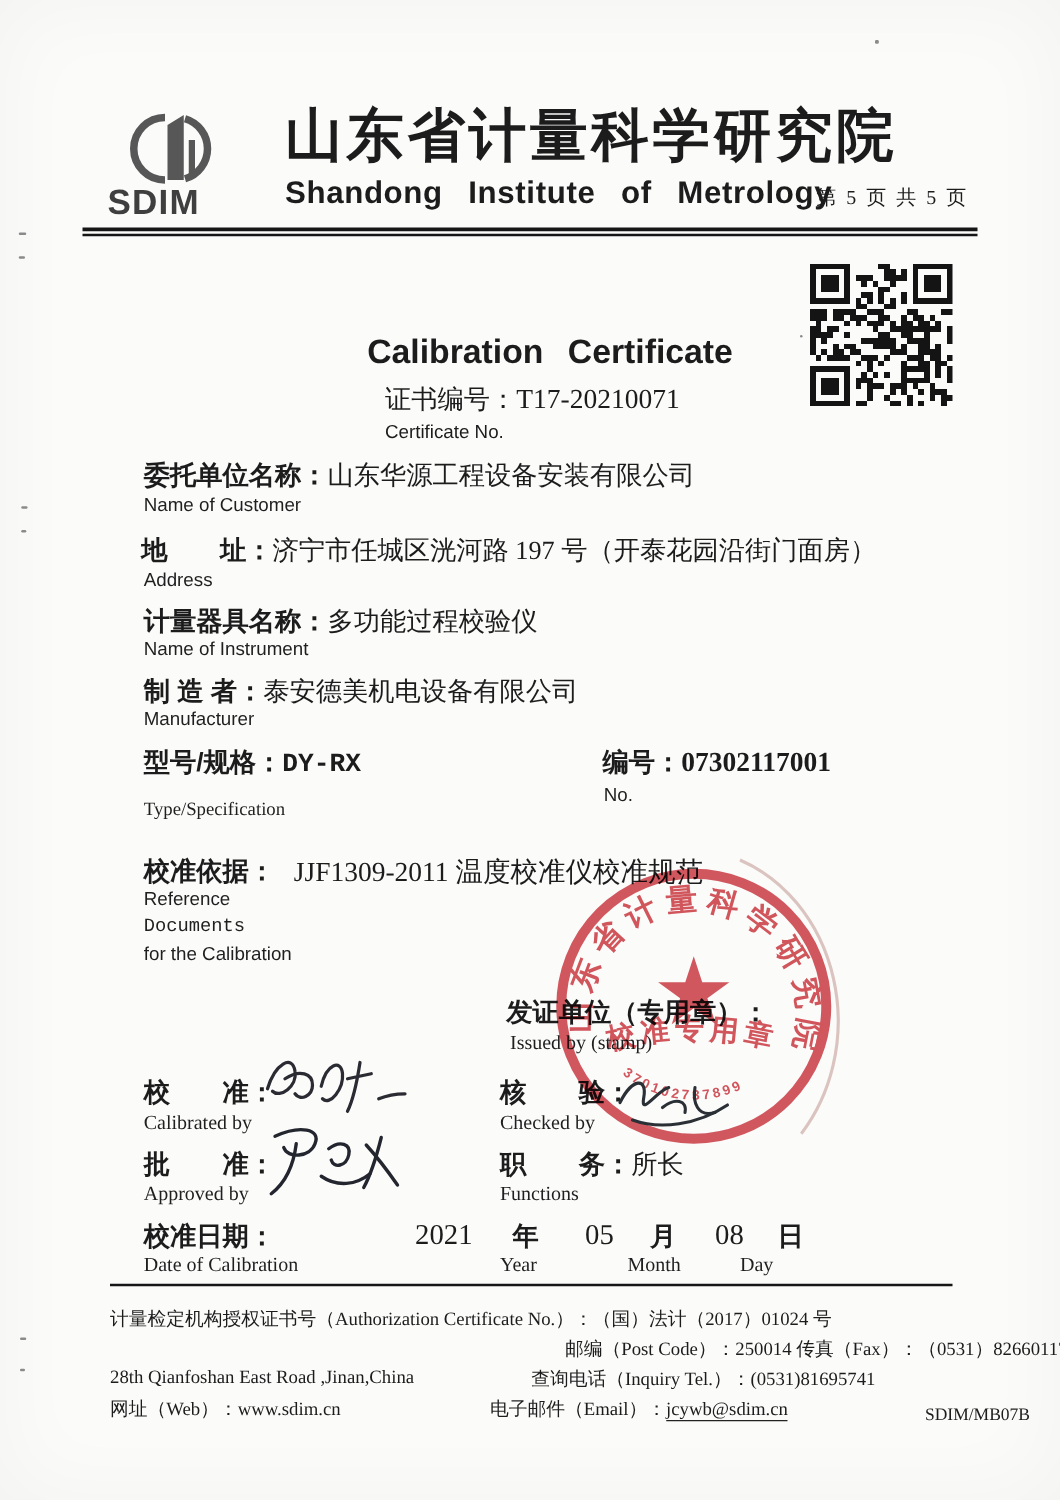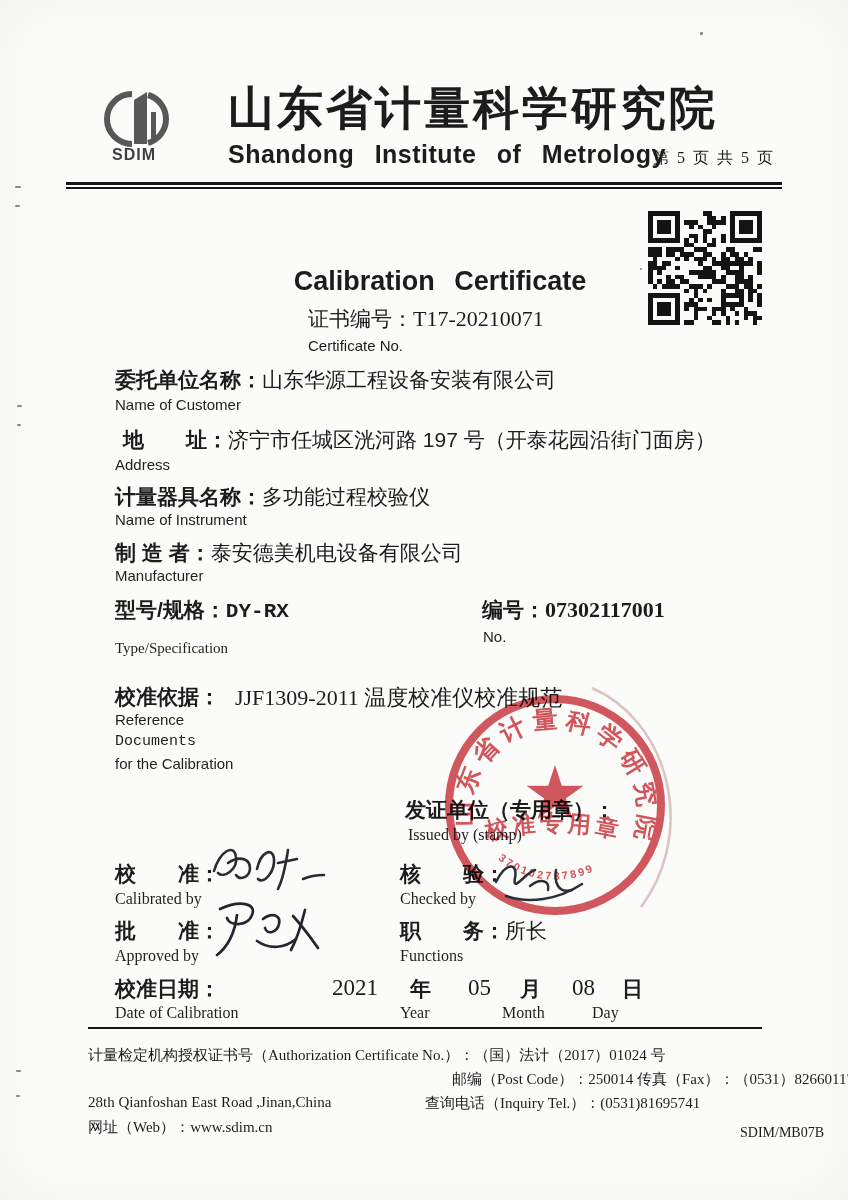--- a/index.html
+++ b/index.html
@@ -9,21 +9,21 @@
   .abs{position:absolute;white-space:nowrap;}
   .sans{font-family:"Liberation Sans",sans-serif;}
   .serif{font-family:"Liberation Serif",serif;}
   .mono{font-family:"Liberation Mono",monospace;}
 
   
   .org-cn{left:228px;top:78px;width:424px;text-align:center;font-size:46px;font-weight:600;letter-spacing:3px;}
   .org-en{left:228px;top:140px;width:424px;text-align:center;font-size:25px;font-weight:700;word-spacing:13px;letter-spacing:.5px;}
   .page-info{left:653px;top:148px;font-size:16px;letter-spacing:2px;}
   .logo-mark{left:102px;top:90px;}
-  .logo-text{left:96px;top:146px;width:76px;text-align:center;font-size:16px;font-weight:700;letter-spacing:1px;color:#3f3f3f;}
+  .logo-text{left:85px;top:146px;width:76px;text-align:center;font-size:28px;font-weight:700;letter-spacing:1px;color:#3f3f3f;}
   .rule-double{left:66px;top:182px;width:716px;height:7px;border-top:3px solid #161616;}
   .rule-double div{margin-top:2px;height:2px;background:#161616;}
 
   
   .title-cn{left:240px;top:198px;width:400px;text-align:center;font-size:55px;font-weight:900;
             letter-spacing:15px;font-family:"Liberation Sans",sans-serif;}
   .title-en{left:240px;top:266px;width:400px;text-align:center;font-size:27px;font-weight:700;
             word-spacing:12px;font-family:"Liberation Sans",sans-serif;}
   .certno{left:308px;top:305px;font-size:21px;}
   .certno b{font-size:22px;font-weight:500;font-family:"Liberation Serif",serif;}
@@ -380,21 +380,21 @@
   <div class="abs certno">
     <span>证书编号：</span><b>T17-20210071</b>
   </div>
   <div class="abs certno-sub sans">Certificate No.</div>
 
   <div class="abs zh sans" style="left:115px;top:366px;">
     <span>委托单位名称：</span><span class="val">山东华源工程设备安装有限公司</span>
   </div>
   <div class="abs en-s sans" style="left:115px;top:396px;">Name of Customer</div>
 
-  <div class="abs zh sans" style="left:123px;top:426px;">
+  <div class="abs zh sans" style="left:113px;top:426px;font-family:Liberation Serif, serif;">
     <span>地　　址：</span><span class="val">济宁市任城区洸河路 197 号（开泰花园沿街门面房）</span>
   </div>
   <div class="abs en-s sans" style="left:115px;top:456px;">Address</div>
 
   <div class="abs zh sans" style="left:115px;top:483px;">
     <span>计量器具名称：</span><span class="val">多功能过程校验仪</span>
   </div>
   <div class="abs en-s sans" style="left:115px;top:511px;">Name of Instrument</div>
 
   <div class="abs zh sans" style="left:115px;top:539px;">
@@ -504,20 +504,23 @@
   </div>
 
   <div class="abs" style="left:88px;top:1027px;width:674px;height:2px;background:#161616;"></div>
   <div class="abs footer serif" style="left:88px;top:1046px;">计量检定机构授权证书号（Authorization Certificate No.）：（国）法计（2017）01024 号</div>
   <div class="abs footer serif" style="left:452px;top:1070px;">邮编（Post Code）：250014 传真（Fax）：（0531）82660117</div>
   <div class="abs footer serif" style="left:88px;top:1094px;">28th Qianfoshan East Road ,Jinan,China</div>
   <div class="abs footer serif" style="left:392px;top:1094px;margin-left:33px;">查询电话（Inquiry Tel.）：(0531)81695741</div>
   <div class="abs footer serif" style="left:88px;top:1118px;">
     <span>网址（Web）：</span><span>www.sdim.cn</span>
   </div>
+  <div class="abs footer serif" style="left:392px;top:1118px;">
+    <span>电子邮件（Email）：</span><span class="u">jcywb@sdim.cn</span>
+  </div>
   <div class="abs serif" style="left:740px;top:1125px;font-size:14px;">SDIM/MB07B</div>
 
   <div class="speck" style="left:15px;top:186px;width:6px;height:2px;"></div>
   <div class="speck" style="left:15px;top:205px;width:5px;height:2px;"></div>
   <div class="speck" style="left:17px;top:405px;width:5px;height:2px;"></div>
   <div class="speck" style="left:17px;top:424px;width:4px;height:2px;"></div>
   <div class="speck" style="left:16px;top:1070px;width:5px;height:2px;"></div>
   <div class="speck" style="left:16px;top:1095px;width:4px;height:2px;"></div>
   <div class="speck" style="left:700px;top:32px;width:3px;height:3px;"></div>
   <div class="speck" style="left:640px;top:268px;width:2px;height:2px;"></div>

